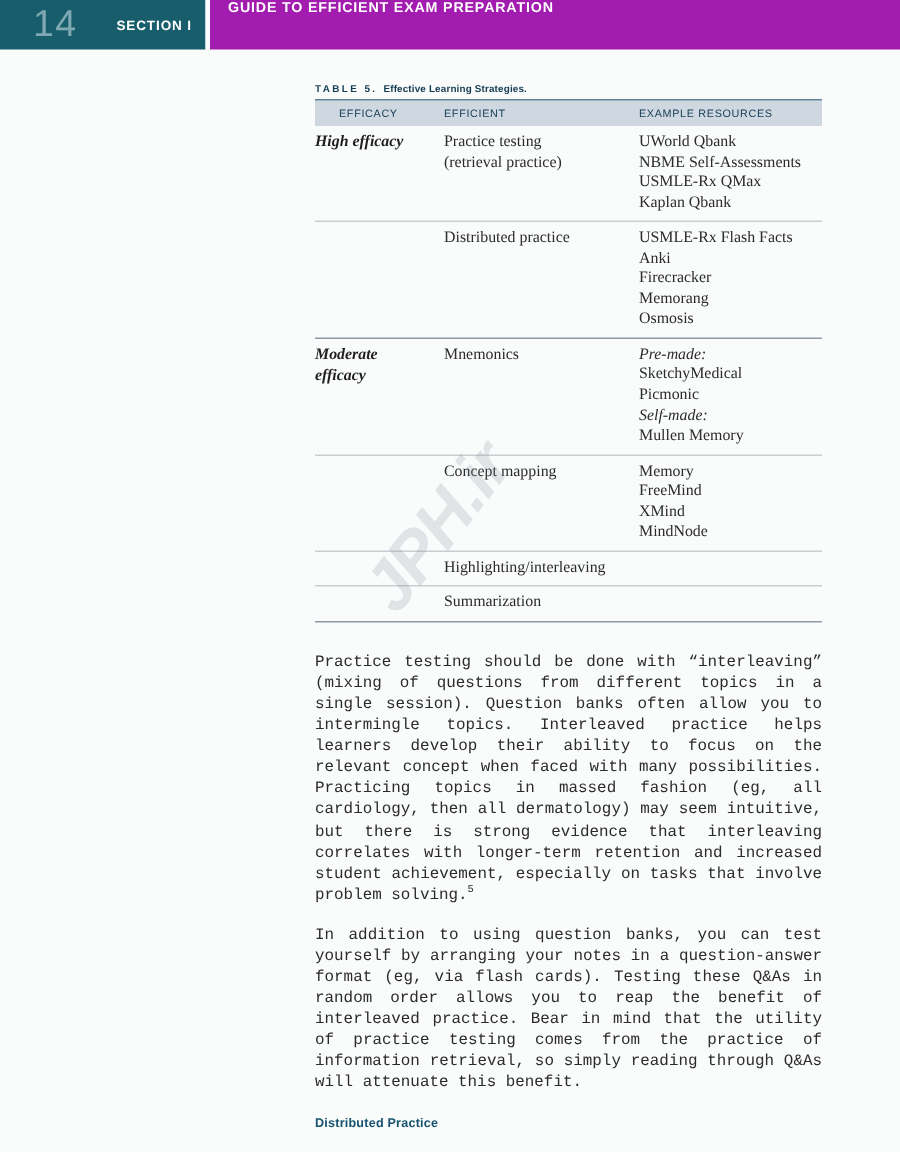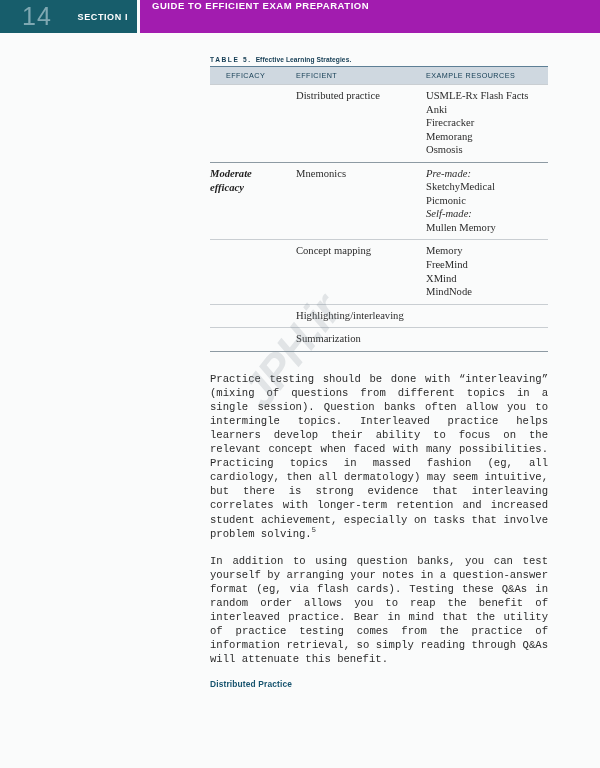--- a/index.html
+++ b/index.html
@@ -237,20 +237,33 @@
         <col class="c3">
     </colgroup>
     <thead>
       <tr>
         <th class="h1">EFFICACY</th>
         <th class="h2">EFFICIENT</th>
         <th class="h3">EXAMPLE RESOURCES</th>
       </tr>
     </thead>
     <tbody>
+        <tr class="grp firstgrp">
+          <td><span class="efficacy-label">High efficacy</span></td>
+          <td class="col2">
+            <span class="res-line">Practice testing</span>
+            <span class="res-line">(retrieval practice)</span>
+          </td>
+          <td class="col3">
+            <span class="res-line">UWorld Qbank</span>
+            <span class="res-line">NBME Self-Assessments</span>
+            <span class="res-line">USMLE-Rx QMax</span>
+            <span class="res-line">Kaplan Qbank</span>
+          </td>
+        </tr>
         <tr class="sub">
           <td></td>
           <td class="col2">
             <span class="res-line">Distributed practice</span>
           </td>
           <td class="col3">
             <span class="res-line">USMLE-Rx Flash Facts</span>
             <span class="res-line">Anki</span>
             <span class="res-line">Firecracker</span>
             <span class="res-line">Memorang</span>

